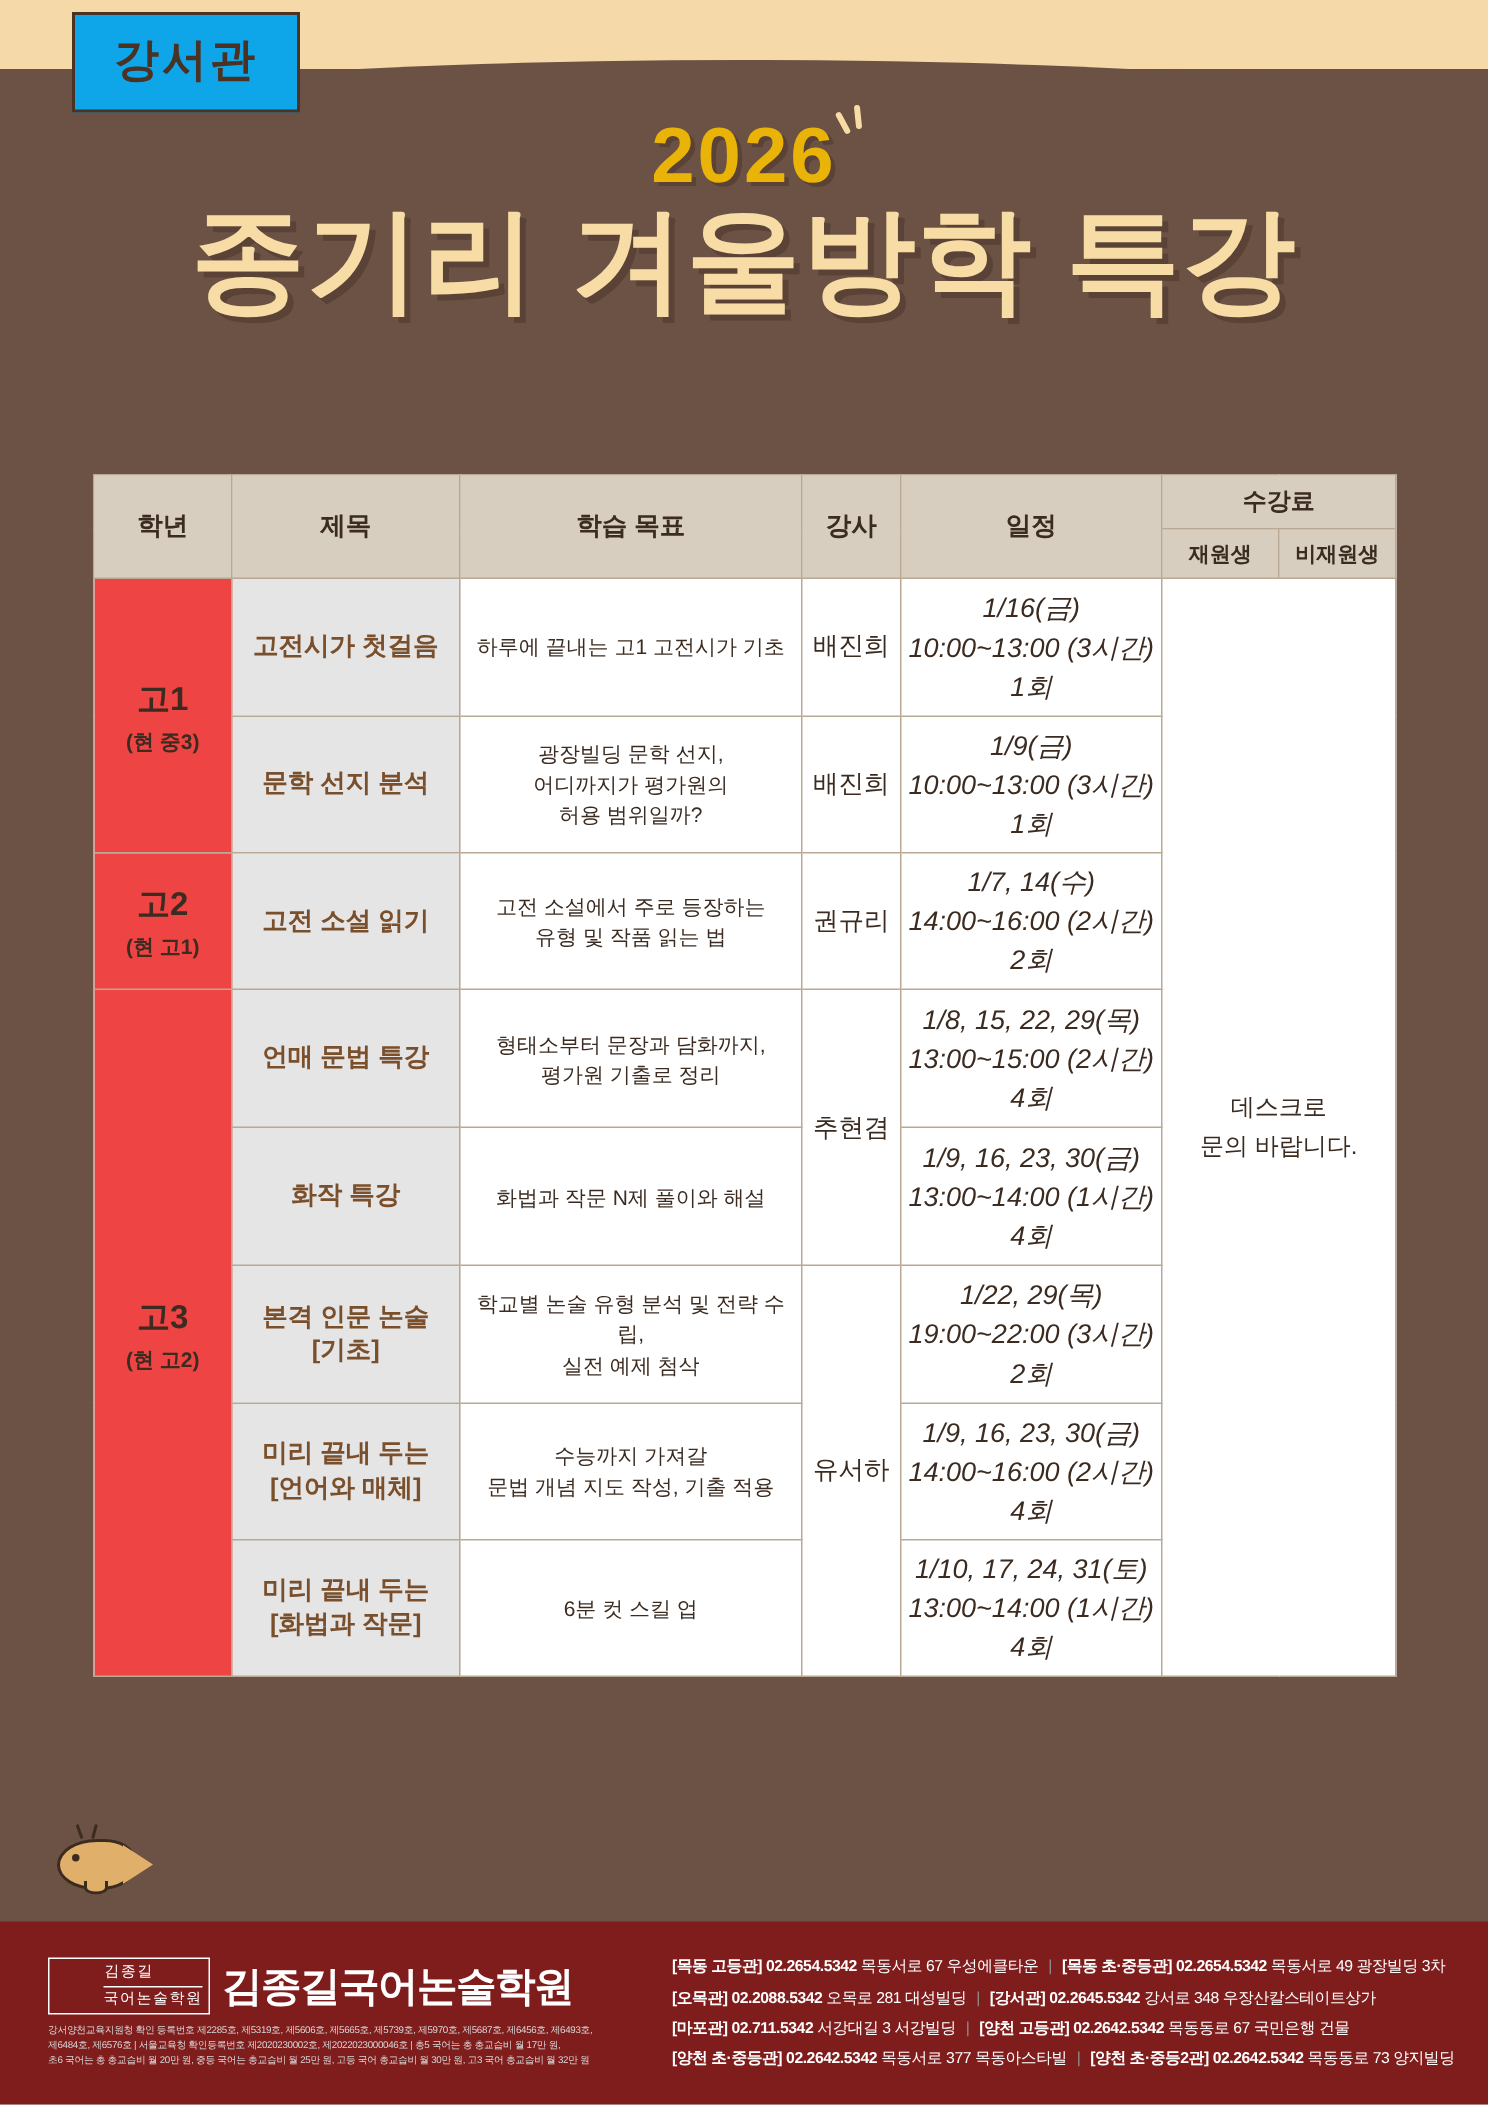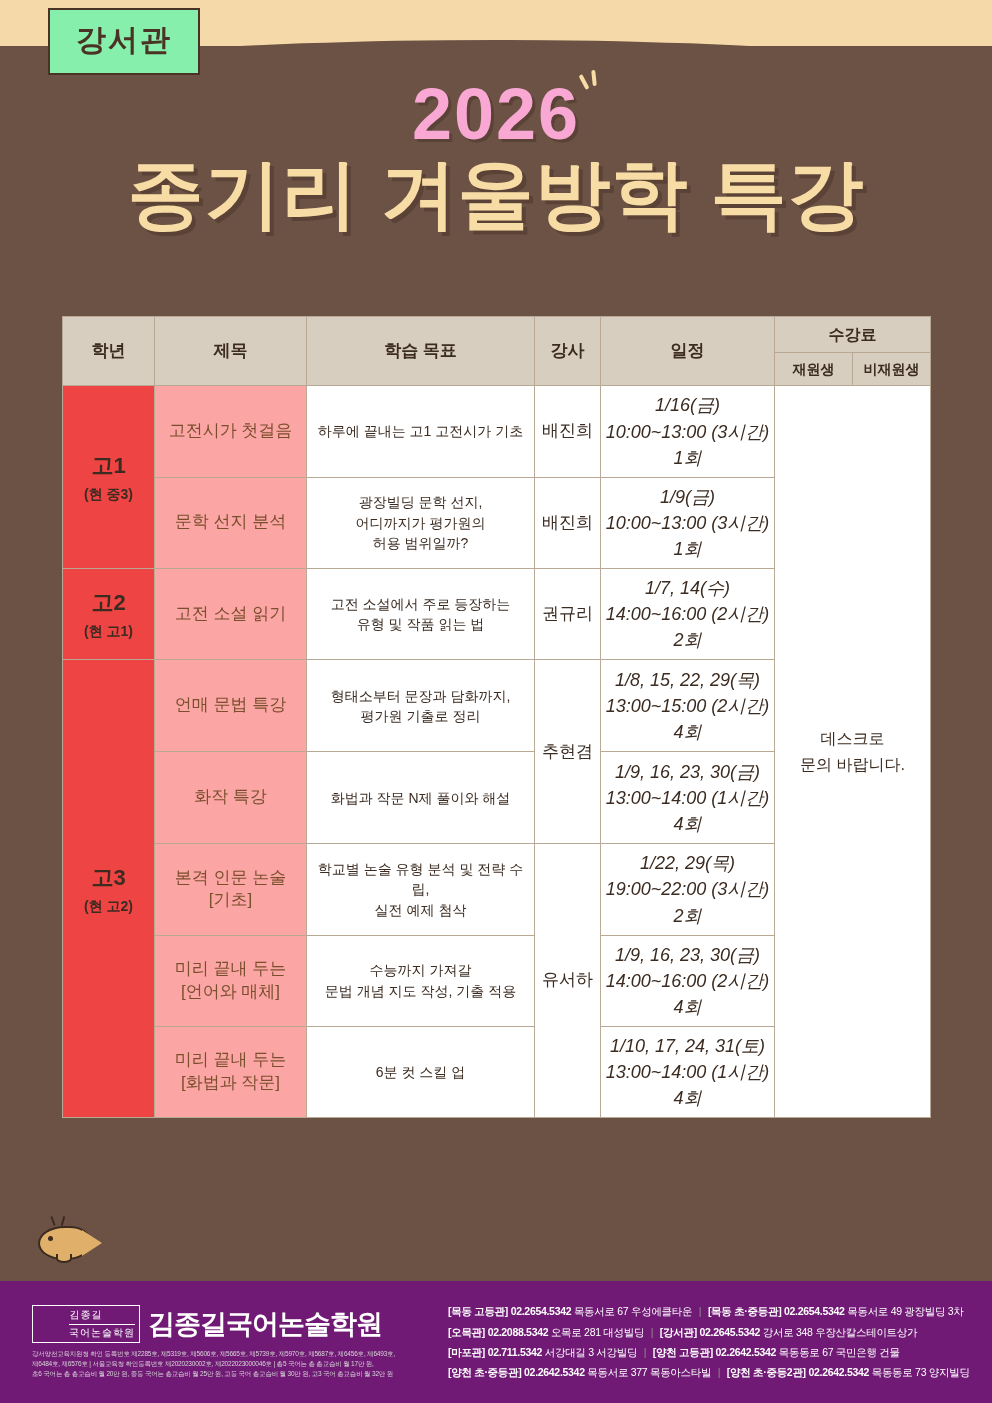--- a/index.html
+++ b/index.html
@@ -29,40 +29,40 @@
     position: absolute;
     top: 40px; left: -10px; right: -10px;
     height: 44px;
     background: #6b5244;
     border-radius: 50% 50% 0 0 / 100% 100% 0 0;
   }
 
   .badge {
     position: absolute;
     left: 48px; top: 8px;
-    background: #86efac;
+    background: #0ea5e9;
     color: #4a3225;
     font-size: 30px;
     font-weight: bold;
     letter-spacing: 2px;
     padding: 10px 26px 12px;
     z-index: 5;
     border: 2px solid #4a3225;
   }
 
   .title-wrap {
     position: absolute;
     top: 78px; left: 0; right: 0;
     text-align: center;
     z-index: 4;
   }
   .year {
-    font-size: 72px;
-    font-weight: bold;
-    color: #f9a8d4;
+    font-size: 52px;
+    font-weight: bold;
+    color: #eab308;
     letter-spacing: 2px;
     line-height: 1;
     text-shadow: 3px 3px 0 #5a4236;
     position: relative;
     display: inline-block;
   }
   .year .spark {
     position: absolute;
     right: -26px; top: -6px;
     width: 26px; height: 30px;
@@ -124,22 +124,22 @@
     font-size: 22px;
     color: #3b2b20;
   }
   td.grade .sub {
     display: block;
     font-size: 14px;
     font-weight: bold;
     margin-top: 2px;
   }
   td.subject {
-    background: #fca5a5;
-    font-weight: normal;
+    background: #e5e5e5;
+    font-weight: bold;
     font-size: 17px;
     color: #7a4f2c;
     line-height: 1.35;
   }
   td.goal { font-size: 14px; }
   td.teacher { font-size: 17px; }
   td.schedule { font-size: 18px; font-style: italic; }
   td.fee {
     font-size: 16px;
     color: #3b2b20;
@@ -193,21 +193,21 @@
     border: 2px solid #3b2b20;
     border-radius: 0 0 60% 60%;
     border-top: none;
   }
 
   
   .footer {
     position: absolute;
     left: 0; right: 0; bottom: 0;
     height: 122px;
-    background: #701a75;
+    background: #7f1d1d;
     color: #ffffff;
     display: flex;
     align-items: center;
     padding: 0 18px;
   }
   .footer-left {
     width: 420px;
     display: flex;
     flex-direction: column;
     justify-content: center;

